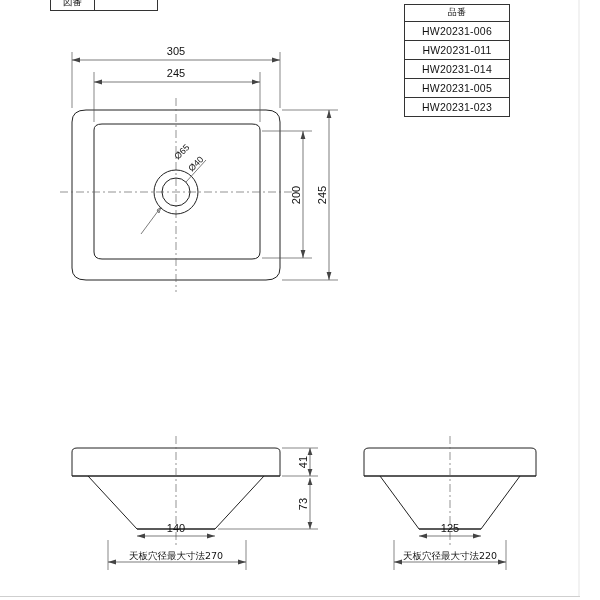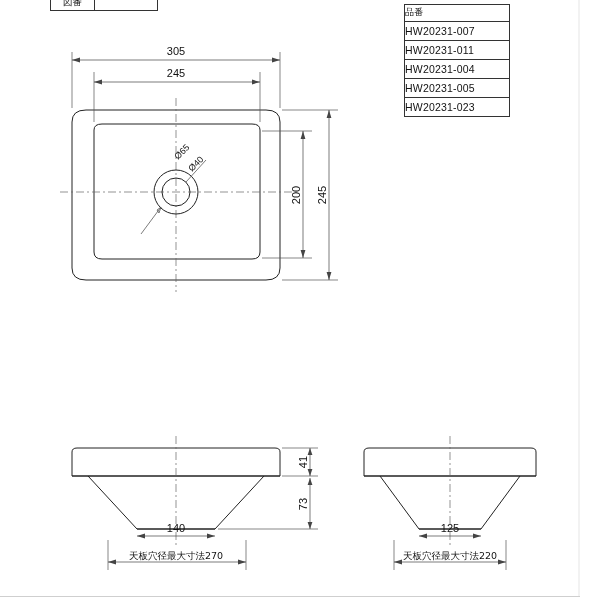--- a/index.html
+++ b/index.html
@@ -71,20 +71,21 @@
     width: 106px;
     border: 1px solid #333;
     border-collapse: collapse;
     background: #fff;
   }
   .parts-table td {
     border-top: 1px solid #333;
     border-bottom: 1px solid #333;
     font-family: "Liberation Sans", sans-serif;
     font-size: 10.5px;
+    text-align: center;
     padding: 1px 0 2px 0;
     color: #111;
     letter-spacing: 0.2px;
     height: 15px;
   }
   .parts-table tr:first-child td {
     border-top: none;
     font-family: "DejaVu Sans", sans-serif;
     font-size: 9px;
     height: 13px;
@@ -146,27 +147,27 @@
     <div class="cellA">図番</div>
     <div class="cellB"></div>
   </div>
 
   <table class="parts-table">
     <tbody>
         <tr>
       <td>品番</td>
     </tr>
     <tr>
-          <td>HW20231-007</td>
+          <td>HW20231-006</td>
         </tr>
     <tr>
           <td>HW20231-011</td>
         </tr>
     <tr>
-          <td>HW20231-004</td>
+          <td>HW20231-014</td>
         </tr>
     <tr>
           <td>HW20231-005</td>
         </tr>
     <tr>
           <td>HW20231-023</td>
         </tr>
   </tbody>
     </table>
 

